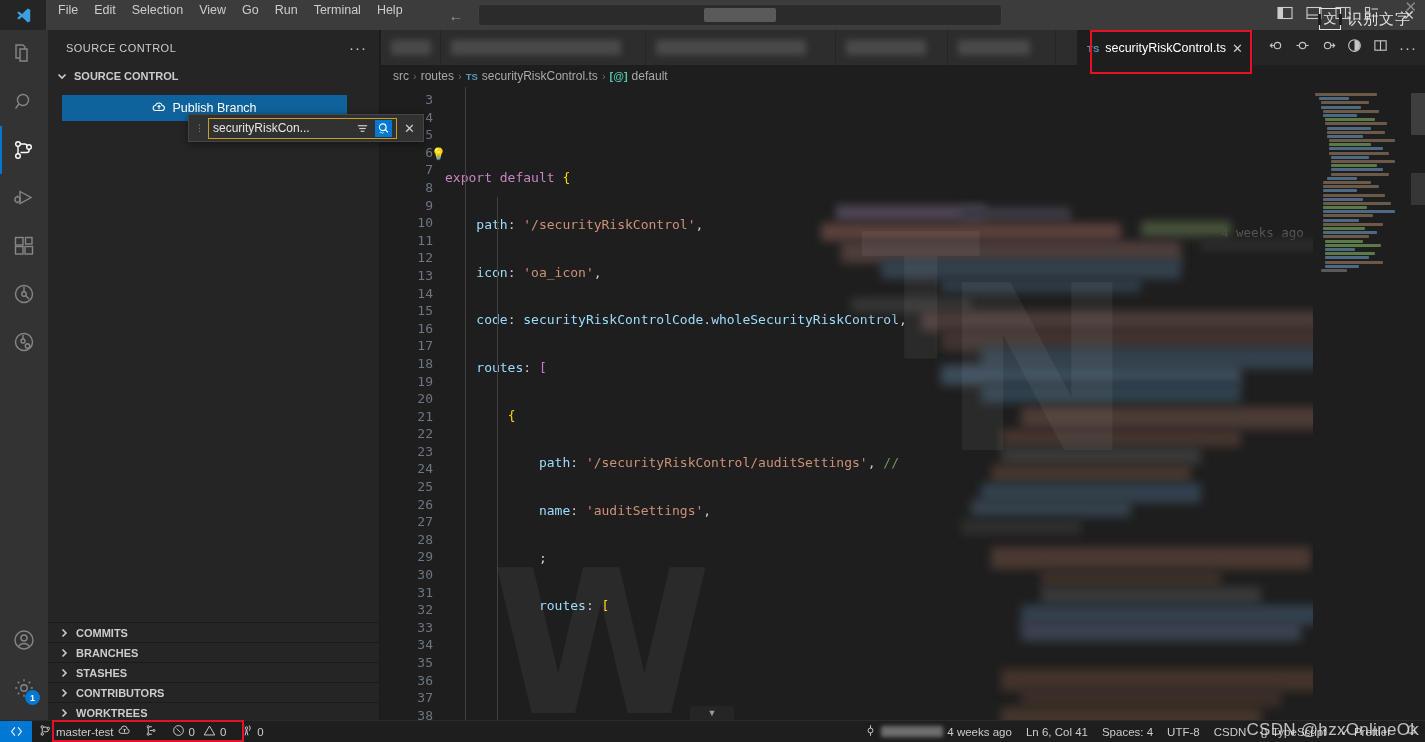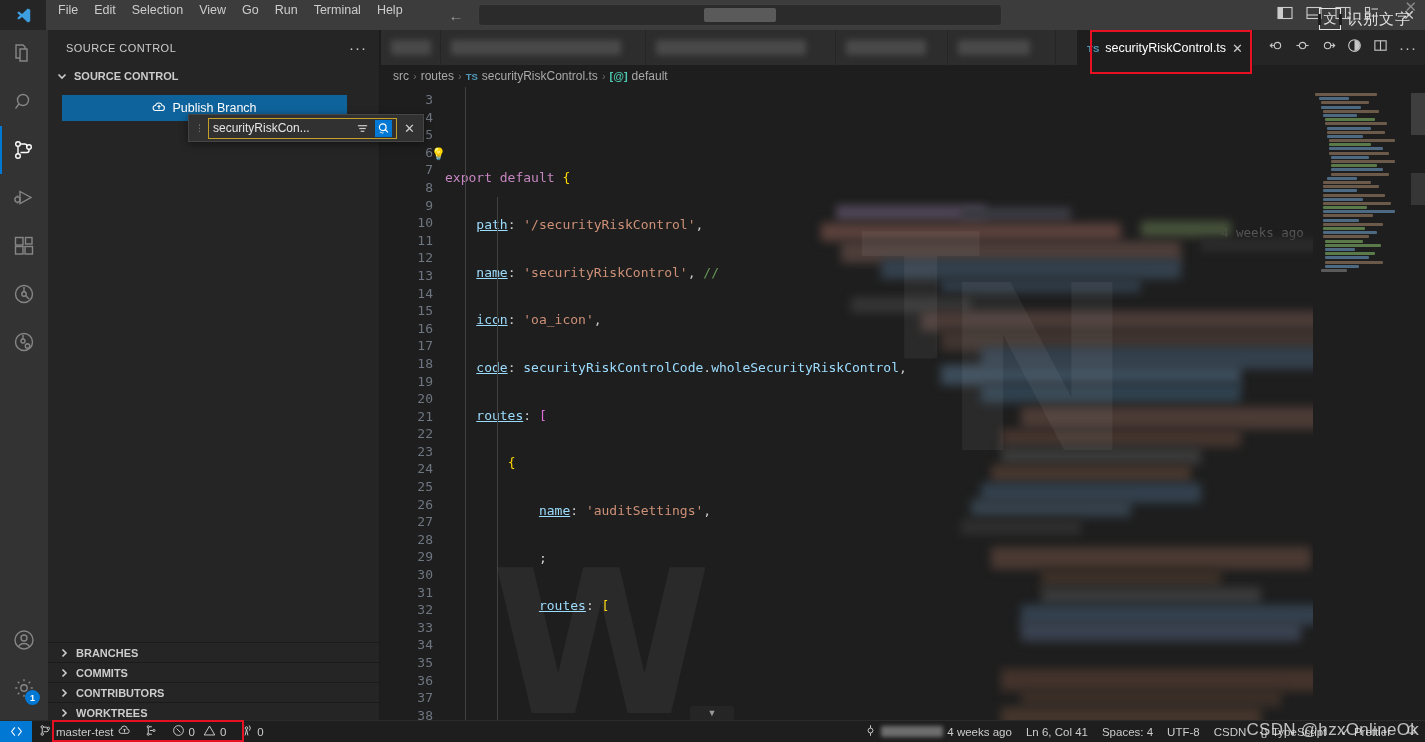--- a/index.html
+++ b/index.html
@@ -170,21 +170,21 @@
   .bulb {
     position: absolute; left: 50px; width: 14px; height: 14px; color: #ffcc00; font-size: 12px;
   }
   .code {
     position: absolute; left: 64px; top: 0; right: 0; height: 100%;
     font-family: "DejaVu Sans Mono", monospace; font-size: 13px; padding-top: 4px;
     white-space: pre;
   }
   .code .ln { height: 17.6px; line-height: 17.6px; }
   .k-kw { color: #c586c0; }
-  .k-prop { color: #9cdcfe; text-decoration: underline; }
+  .k-prop { color: #9cdcfe; }
   .k-str { color: #ce9178; }
   .k-com { color: #6a9955; }
   .k-br { color: #ffd700; }
   .k-br2 { color: #da70d6; }
   .k-plain { color: #d4d4d4; }
   .k-id { color: #9cdcfe; }
 
   .indent-guide {
     position: absolute; top: 0; width: 1px; height: 100%; background: #404040;
   }
@@ -433,29 +433,37 @@
       <span class="fw-close">✕</span>
     </div>
 
     <div class="sb-bottom">
       <div class="sb-section-head">
         <span class="chev">
             <svg viewBox="0 0 10 10">
               <polyline points="3.5,1.5 7,5 3.5,8.5"></polyline>
             </svg>
           </span>
-        <span>BRANCHES</span>
+        <span>COMMITS</span>
       </div>
       <div class="sb-section-head">
         <span class="chev">
             <svg viewBox="0 0 10 10">
               <polyline points="3.5,1.5 7,5 3.5,8.5"></polyline>
             </svg>
           </span>
-        <span>COMMITS</span>
+        <span>BRANCHES</span>
+      </div>
+      <div class="sb-section-head">
+        <span class="chev">
+            <svg viewBox="0 0 10 10">
+              <polyline points="3.5,1.5 7,5 3.5,8.5"></polyline>
+            </svg>
+          </span>
+        <span>STASHES</span>
       </div>
       <div class="sb-section-head">
         <span class="chev">
             <svg viewBox="0 0 10 10">
               <polyline points="3.5,1.5 7,5 3.5,8.5"></polyline>
             </svg>
           </span>
         <span>CONTRIBUTORS</span>
       </div>
       <div class="sb-section-head">
@@ -578,25 +586,25 @@
         <div>37</div>
         <div>38</div>
 
       </div>
       <span class="bulb" style="top:60px">💡</span>
 
       <div class="code">
         <div class="ln"></div>
         <div class="ln"><span class="k-kw">export</span> <span class="k-kw">default</span> <span class="k-br">{</span></div>
         <div class="ln">    <span class="k-prop">path</span>: <span class="k-str">'/securityRiskControl'</span>,</div>
-        <div class="ln">    <span class="k-prop">name</span>: <span class="k-str">'securityRiskControl'</span>, <span class="k-com">//</span></div>
         <div class="ln">    <span class="k-prop">icon</span>: <span class="k-str">'oa_icon'</span>,</div>
         <div class="ln">    <span class="k-prop">code</span>: <span class="k-id">securityRiskControlCode</span>.<span class="k-id">wholeSecurityRiskControl</span>,</div>
         <div class="ln">    <span class="k-prop">routes</span>: <span class="k-br2">[</span></div>
         <div class="ln">        <span class="k-br">{</span></div>
+        <div class="ln">            <span class="k-prop">path</span>: <span class="k-str">'/securityRiskControl/auditSettings'</span>, <span class="k-com">// </span></div>
         <div class="ln">            <span class="k-prop">name</span>: <span class="k-str">'auditSettings'</span>,</div>
         <div class="ln">            <span class="k-plain">;</span></div>
         <div class="ln">            <span class="k-prop">routes</span>: <span class="k-br">[</span></div>
         
         
         
         
         
         
         

